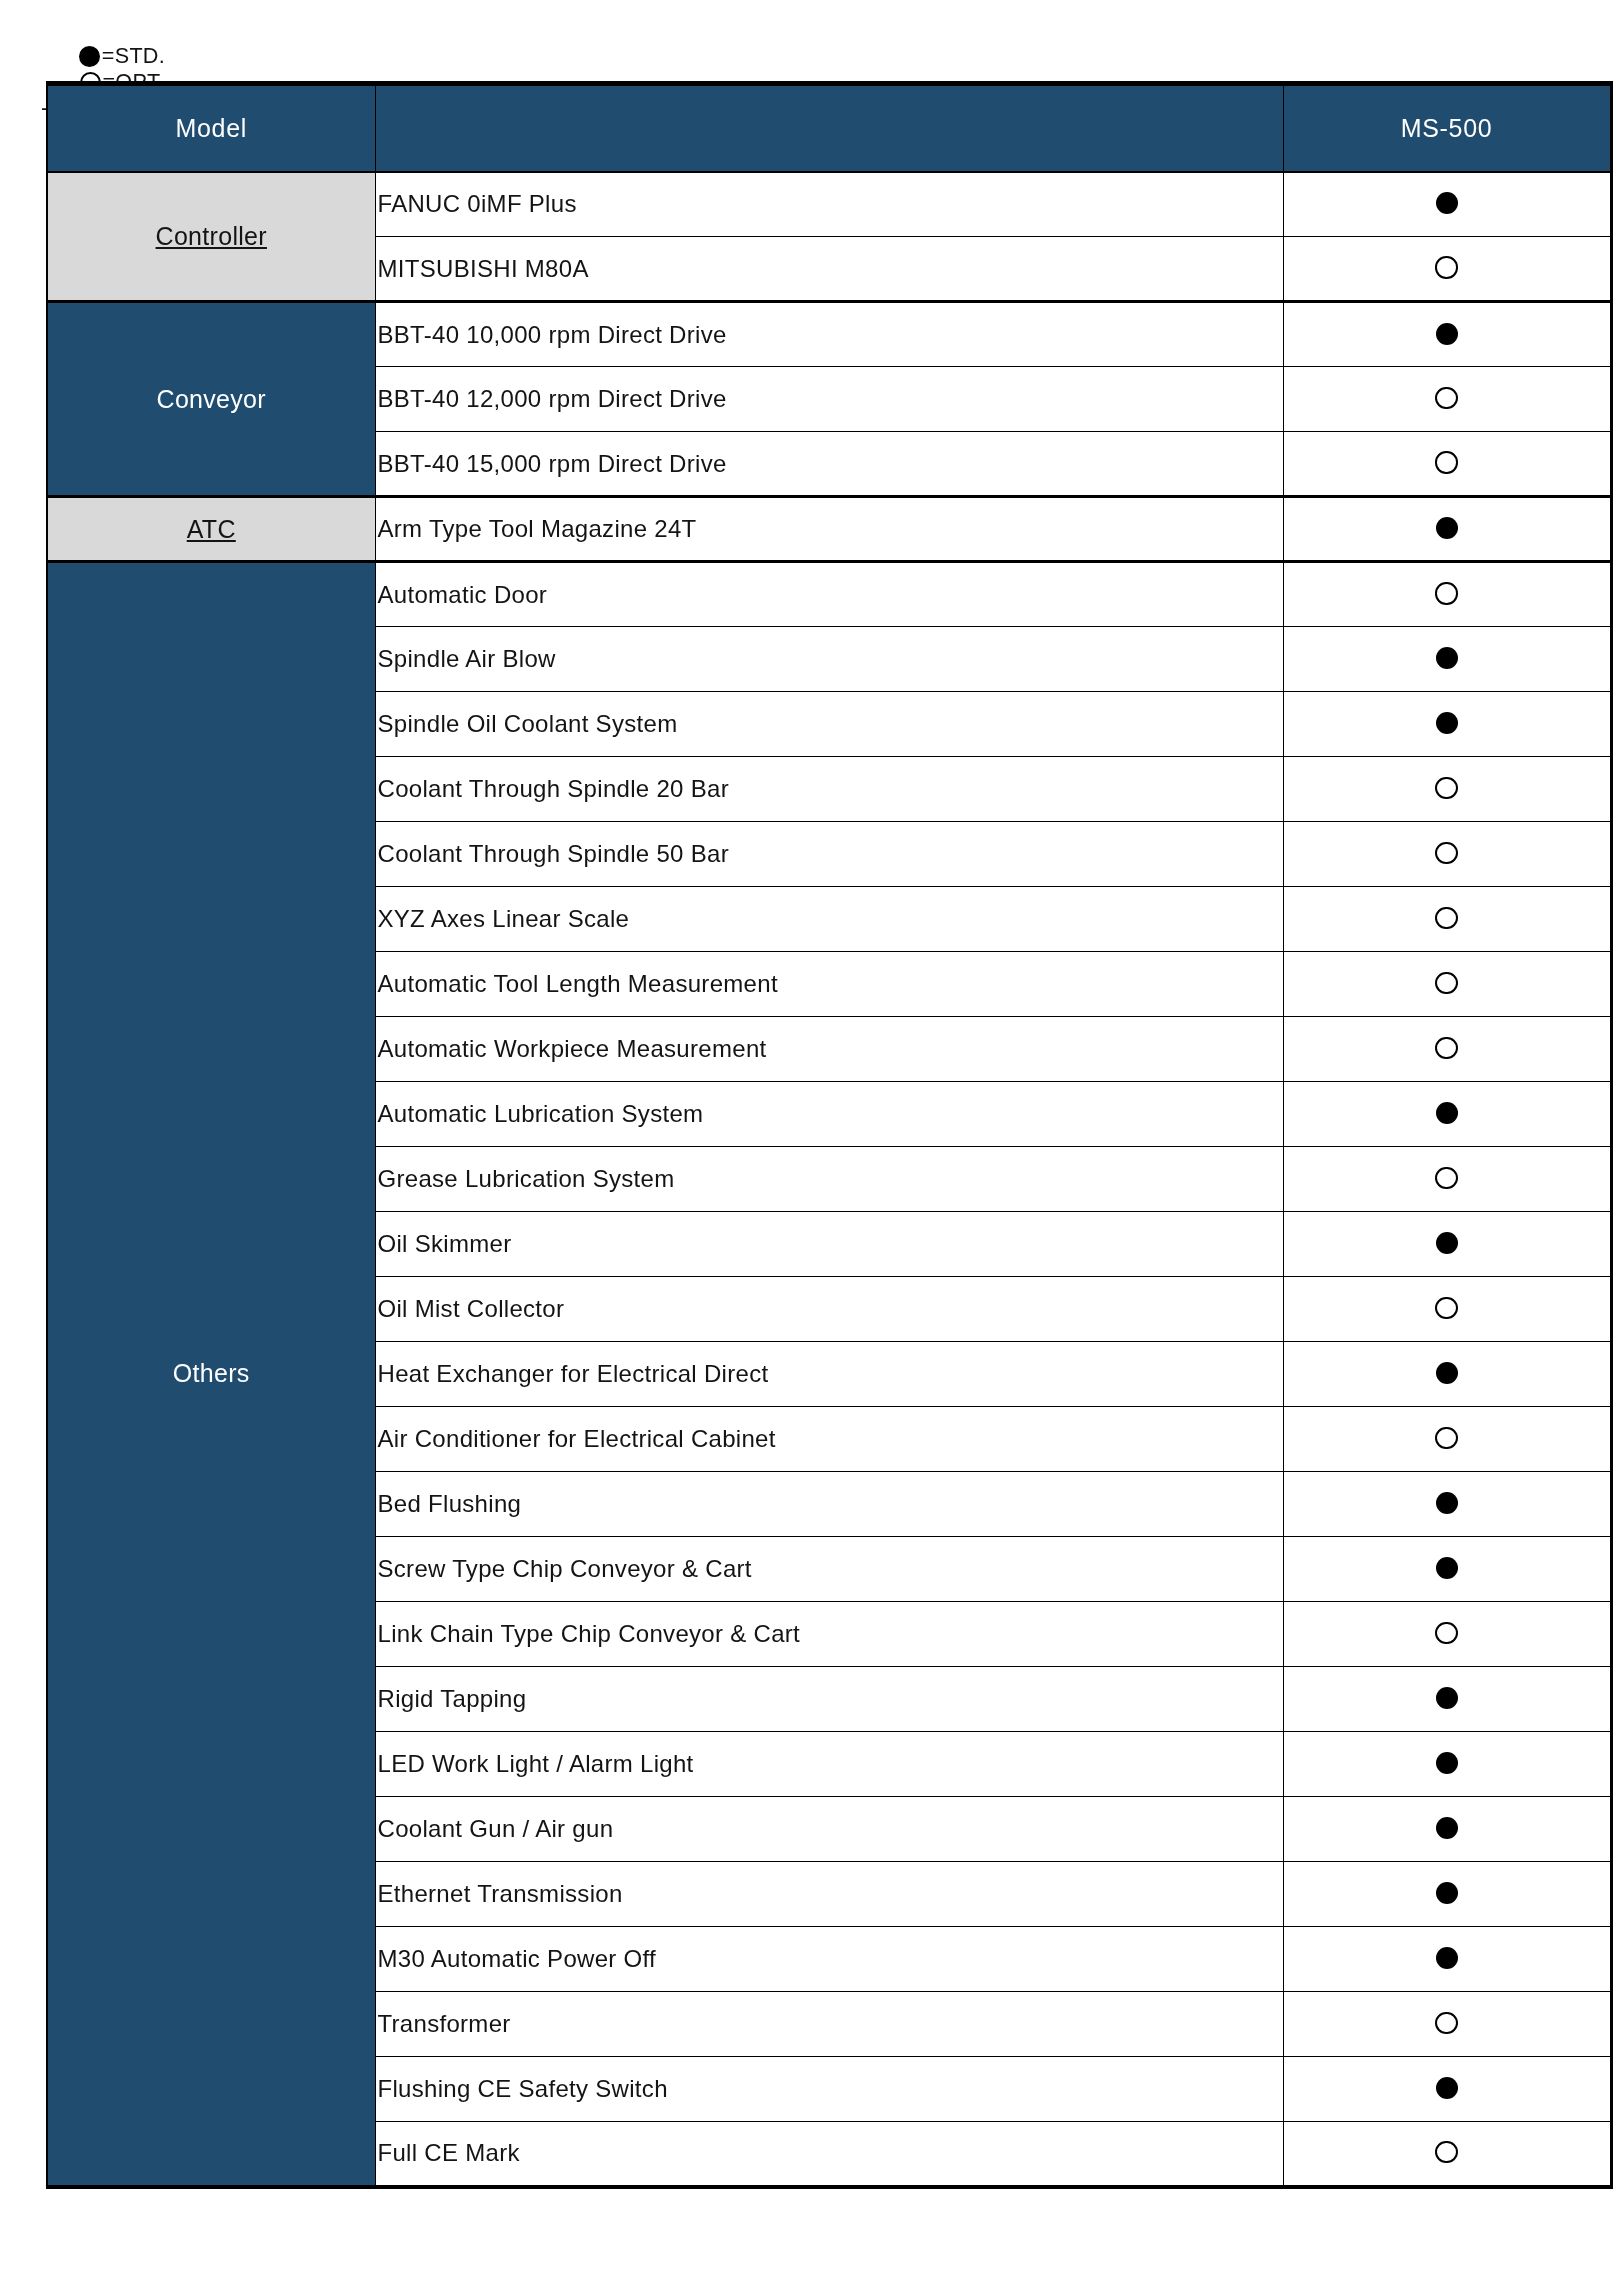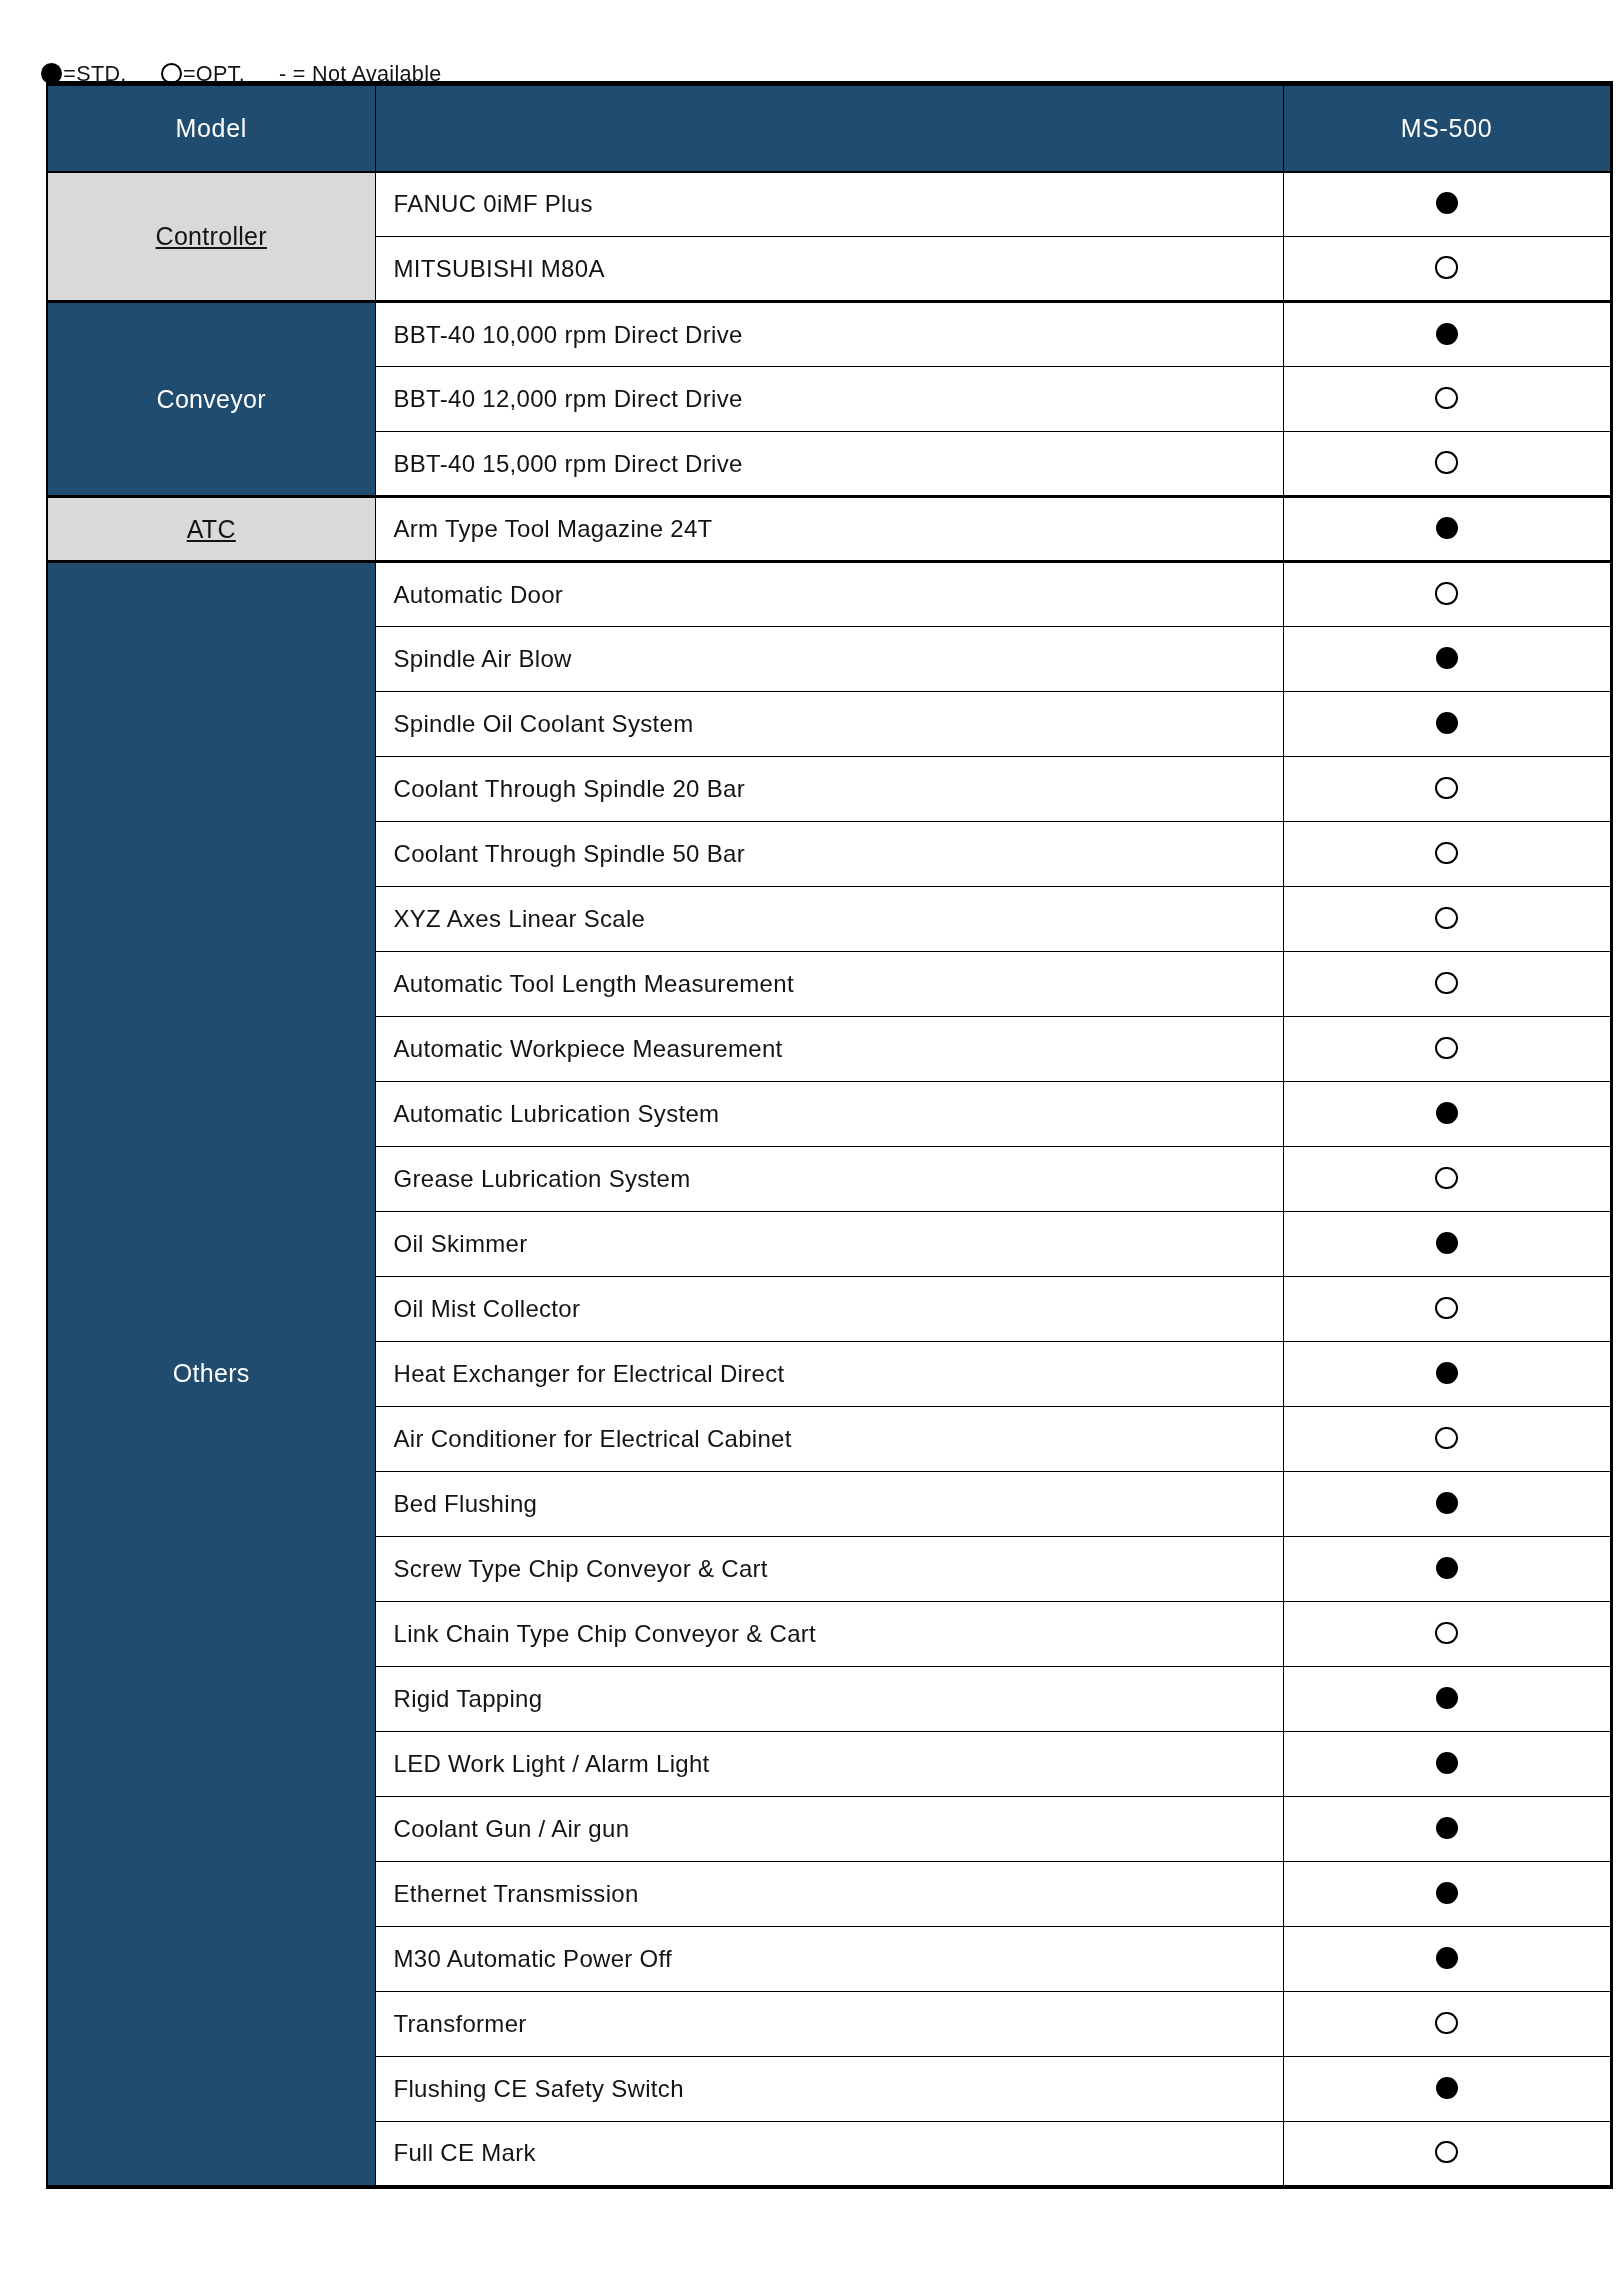--- a/index.html
+++ b/index.html
@@ -6,24 +6,25 @@
   .page{
     position:relative;
     width:1623px;height:2295px;
     background:#ffffff;
     font-family:"Liberation Sans", sans-serif;
     color:#141414;
     overflow:hidden;
   }
   
   .legend{
-    position:absolute;left:41px;top:58px;
+    position:absolute;left:41px;top:43px;
     display:flex;align-items:center;
     font-size:21.6px;letter-spacing:0.3px;color:#141414;
     height:31px;
+    flex-direction:column;
   }
   .legend .group{display:flex;align-items:center;margin-right:34px;}
   .dot{display:inline-block;border-radius:50%;}
   .dot.filled{width:21px;height:21px;background:var(--ink,#000);}
   .dot.open{width:17px;height:17px;background:#fff;border:2px solid var(--ink,#000);}
   .legend .dot{margin-right:1.3px;}
   
   table.spec{
     position:absolute;left:46px;top:81px;
     width:1565px;
@@ -52,21 +53,21 @@
     border-bottom:2px solid var(--ink,#000);
   }
   td.cat{
     text-align:center;
     font-size:25px;letter-spacing:0.3px;
   }
   td.cat.gray{background:var(--gray,#D9D9D9);color:#141414;text-decoration:underline;}
   td.cat.blue{background:var(--blue,#204C70);color:#ffffff;}
   td.item{
     font-size:24px;letter-spacing:0.3px;color:#141414;
-    padding-left:18px;text-align:left;background:#ffffff;
+    padding-left:2px;text-align:left;background:#ffffff;
   }
   td.val{text-align:center;background:#ffffff;}
   td.val .dot.filled{width:22px;height:22px;}
   td.val .dot.open{width:18.3px;height:18.3px;}
   tr.section-start td{border-top:3.9px solid var(--ink,#000);}
   
   .footer{
     position:absolute;left:41px;top:2201px;
     font-size:23px;letter-spacing:0.3px;color:#141414;
   }

